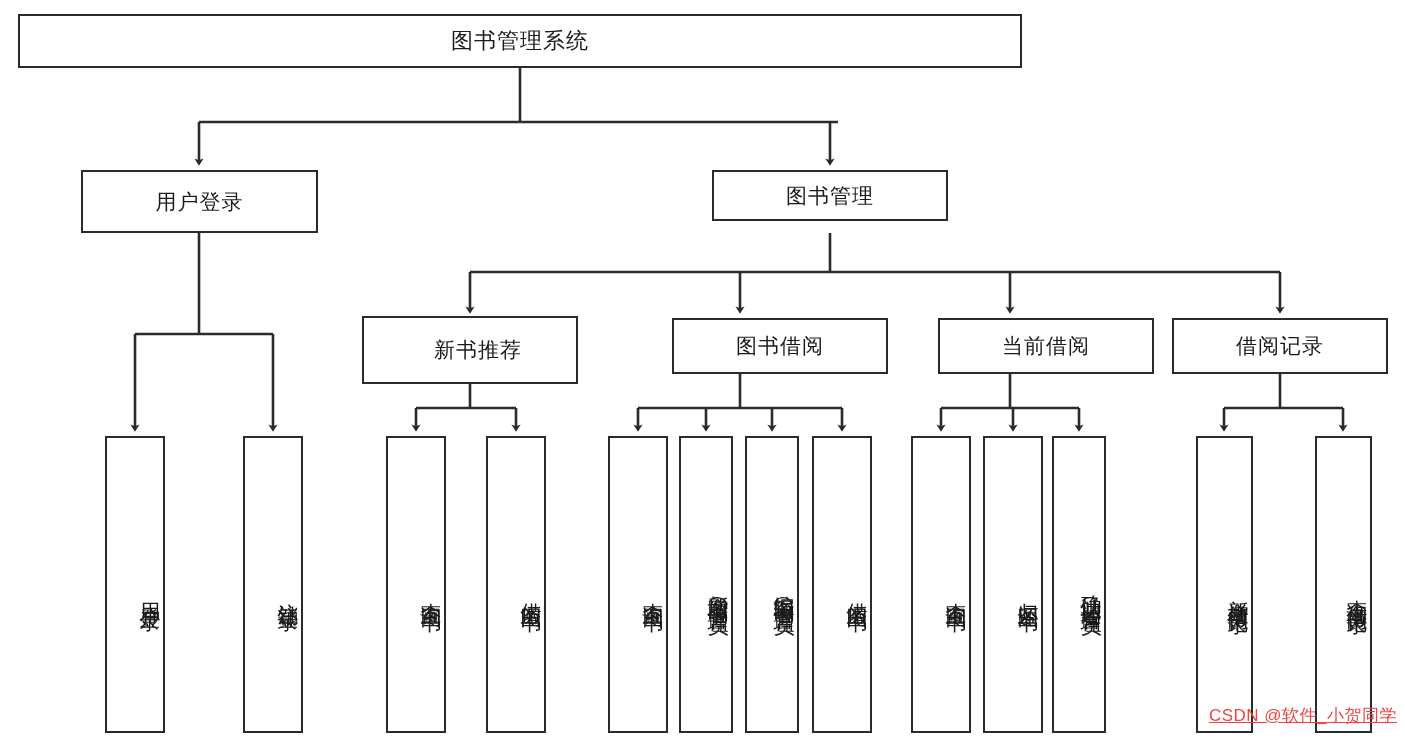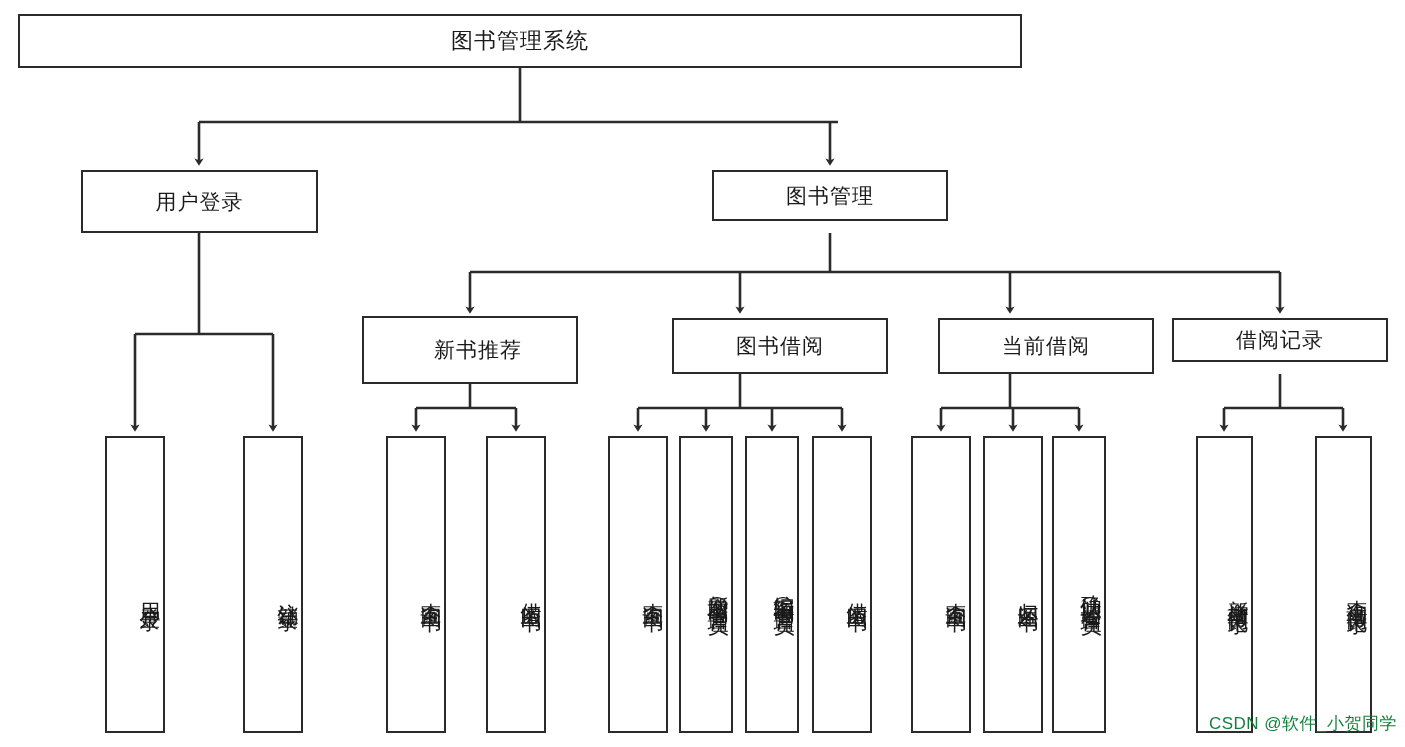--- a/index.html
+++ b/index.html
@@ -51,26 +51,27 @@
     padding-top: 14px;
     align-items: flex-start;
     justify-content: center;
   }
   .node.root {
     font-size: 22px;
   }
   .watermark {
     position: absolute;
     right: 8px;
-    bottom: 12px;
+    bottom: 20px;
     font-size: 17px;
-    color: #15803d;
+    color: #ef4444;
     letter-spacing: 0.5px;
     white-space: nowrap;
     z-index: 3;
+    text-decoration: underline;
   }
 </style>
 </head>
 <body>
 
 <div id="canvas">
 
   <svg id="edges" viewBox="0 0 1405 747" xmlns="http://www.w3.org/2000/svg">
     <defs>
       <marker id="arrow" markerWidth="10" markerHeight="10" refX="4.2" refY="5" orient="auto" markerUnits="userSpaceOnUse">
@@ -122,21 +123,21 @@
   </svg>
 
   <div class="node horiz root" style="left:18px; top:14px; width:1004px; height:54px;">图书管理系统</div>
 
   <div class="node horiz" style="left:81px; top:170px; width:237px; height:63px;">用户登录</div>
   <div class="node horiz" style="left:712px; top:170px; width:236px; height:51px;">图书管理</div>
 
   <div class="node horiz" style="left:362px; top:316px; width:216px; height:68px;padding-left:16px;">新书推荐</div>
   <div class="node horiz" style="left:632px; top:318px; width:216px; height:56px;margin-left:40px;">图书借阅</div>
   <div class="node horiz" style="left:902px; top:318px; width:216px; height:56px;margin-left:36px;">当前借阅</div>
-  <div class="node horiz" style="left:1172px; top:318px; width:216px; height:44px;text-align:right;">借阅记录</div>
+  <div class="node horiz" style="left:1172px; top:318px; width:216px; height:56px;text-align:right;">借阅记录</div>
 
   <div class="node vert" style="left:105px; top:436px; width:60px; height:297px;">用户登录</div>
   <div class="node vert" style="left:243px; top:436px; width:60px; height:297px;">注销登录</div>
 
   <div class="node vert" style="left:386px; top:436px; width:60px; height:297px;">查询图书</div>
   <div class="node vert" style="left:486px; top:436px; width:60px; height:297px;">借阅图书</div>
 
   <div class="node vert" style="left:608px; top:436px; width:60px; height:297px;">查询图书</div>
   <div class="node vert" style="left:679px; top:436px; width:54px; height:297px;">新增图书（管理员）</div>
   <div class="node vert" style="left:745px; top:436px; width:54px; height:297px;">编辑图书（管理员）</div>

